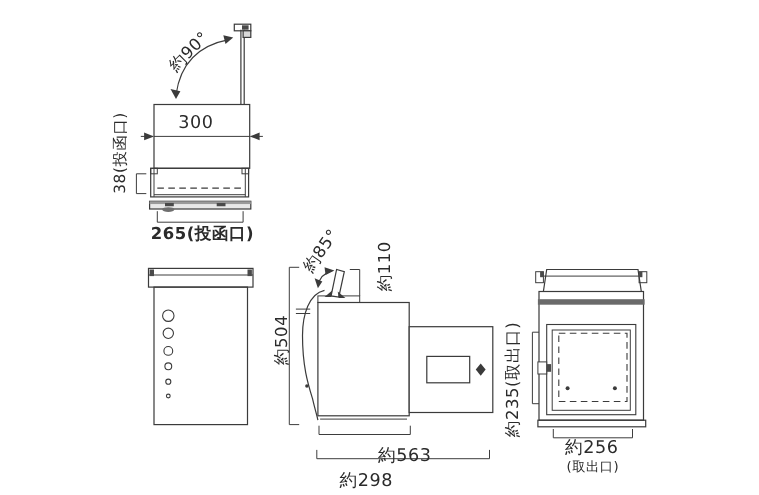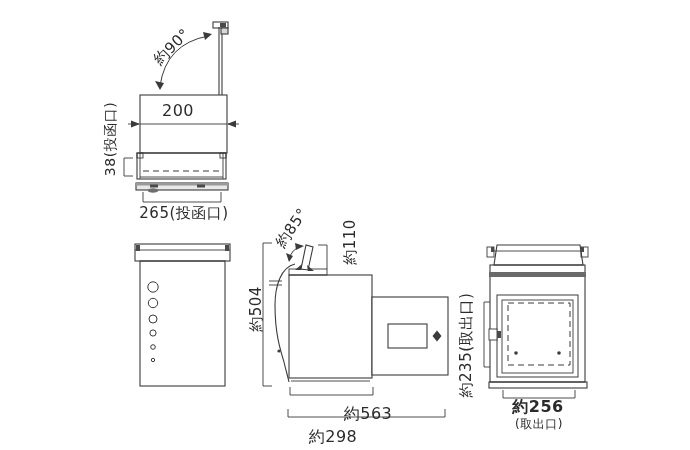--- a/index.html
+++ b/index.html
@@ -133,35 +133,35 @@
       <circle cx="559" cy="353" r="1.8" fill="#3b3b3b" stroke="none"></circle>
       <rect x="489" y="382" width="98" height="6"></rect>
 
       <polyline points="490,302 484,302 484,367 490,367" stroke-width="0.9"></polyline>
       <polyline points="503,390 503,398 575,398 575,390" stroke-width="0.9"></polyline>
     </g>
   </svg>
 
   <div class="lbl r45 fs15" style="left:172px;top:47px;">約90°</div>
 
-  <div class="lbl fs16" style="left:178px;top:111px;">200</div>
+  <div class="lbl fs16" style="left:178px;top:111px;">300</div>
 
   <div class="lbl r90 fs14" style="left:110px;top:139px;">38(投函口)</div>
 
-  <div class="lbl fs15" style="left:184px;top:213px;">265(投函口)</div>
+  <div class="lbl fs15" style="left:184px;top:213px;font-weight:bold;">265(投函口)</div>
 
   <div class="lbl r55 fs15" style="left:292px;top:228px;">約85°</div>
 
   <div class="lbl r90 fs15" style="left:350px;top:242px;">約110</div>
 
   <div class="lbl r90 fs15" style="left:256px;top:309px;">約504</div>
 
   <div class="lbl fs16" style="left:333px;top:404px;margin-top:33px;">約298</div>
 
   <div class="lbl fs16" style="left:368px;top:414px;">約563</div>
 
   <div class="lbl r90 fs15" style="left:466px;top:345px;">約235(取出口)</div>
 
-  <div class="lbl fs16" style="left:538px;top:407px;font-weight:bold;">約256</div>
+  <div class="lbl fs16" style="left:538px;top:407px;">約256</div>
 
   <div class="lbl fs13" style="left:539px;top:424px;">(取出口)</div>
 
 </div>
 
 </body></html>

